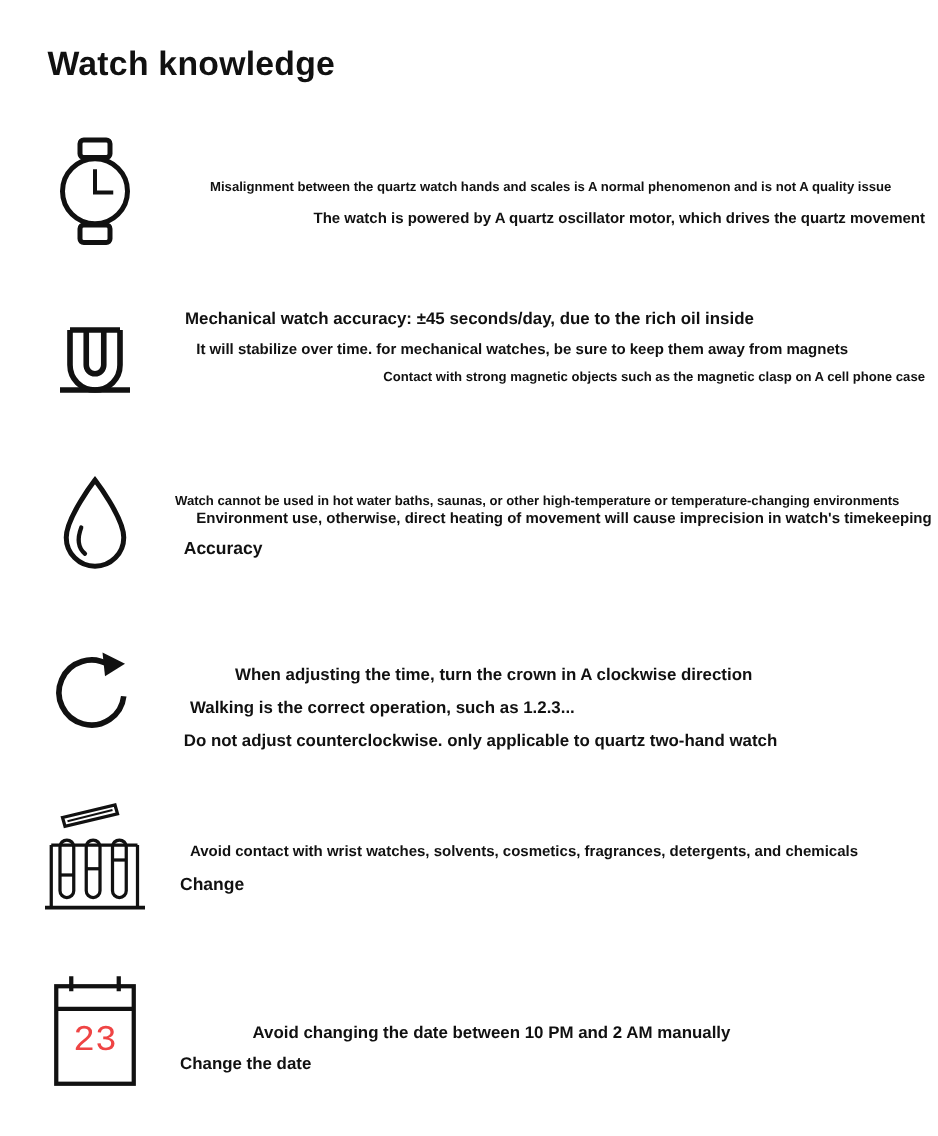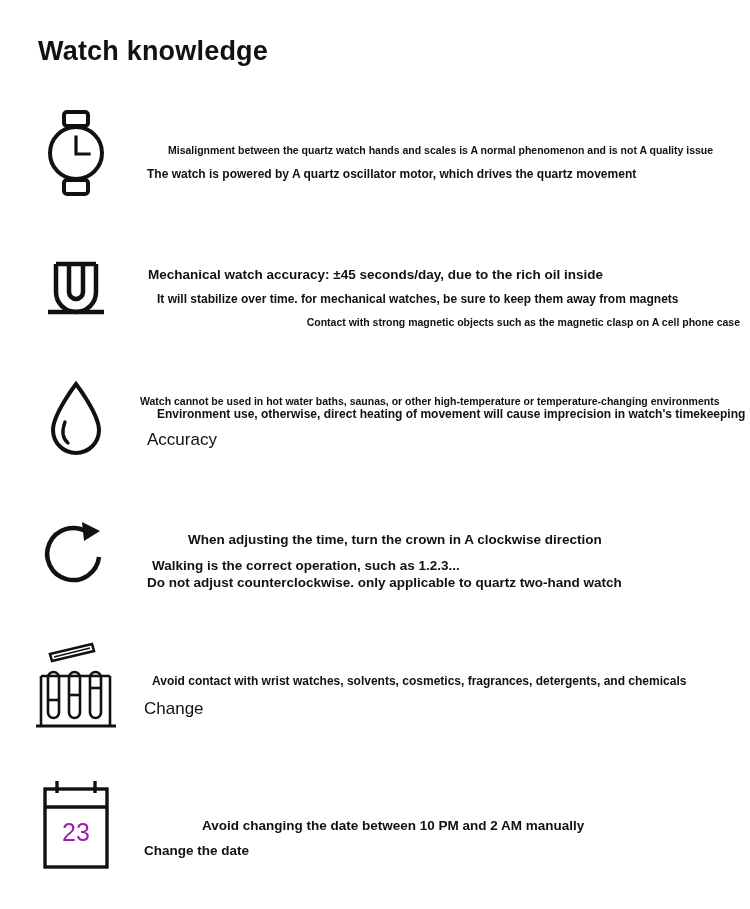--- a/index.html
+++ b/index.html
@@ -65,50 +65,50 @@
     font-size: 12px;
     font-weight: bold;
     line-height: 1.15;
   }
   .t-big {
     font-size: 13.5px;
     font-weight: bold;
     line-height: 1.15;
   }
   .t-head {
-    font-size: 17px;
-    font-weight: normal;
+    font-size: 14px;
+    font-weight: bold;
     line-height: 1.15;
   }
 
   
   #sec1 { top: 108px; height: 110px; }
   #sec1 .lines { top: 36px; }
   #sec1 .l1 { margin-left: 28px; margin-bottom: 12px; }
-  #sec1 .l2 { margin-left: 7px; }
+  #sec1 .l2 { margin-left: 7px; text-align: right; }
 
   
   #sec2 { top: 245px; height: 110px; }
-  #sec2 .lines { top: 22px; }
+  #sec2 .lines { top: 2px; }
   #sec2 .l1 { margin-left: 8px; margin-bottom: 10px; }
   #sec2 .l2 { margin-left: 17px; margin-bottom: 10px; }
   #sec2 .l3 { margin-left: 10px; text-align: right; }
 
   
   #sec3 { top: 375px; height: 110px; }
   #sec3 .lines { top: 20px; }
   #sec3 .l1 { margin-left: 0px; margin-bottom: 1px; }
   #sec3 .l2 { margin-left: 17px; margin-bottom: 8px; }
   #sec3 .l3 { margin-left: 7px; }
 
   
   #sec4 { top: 512px; height: 110px; }
   #sec4 .lines { top: 20px; }
   #sec4 .l1 { margin-left: 48px; margin-bottom: 10px; }
-  #sec4 .l2 { margin-left: 12px; margin-bottom: 2px; }
+  #sec4 .l2 { margin-left: 12px; margin-bottom: 12px; }
   #sec4 .l3 { margin-left: 7px; }
 
   
   #sec5 { top: 645px; height: 110px; }
   #sec5 .lines { top: 30px; }
   #sec5 .l1 { margin-left: 12px; margin-bottom: 10px; }
   #sec5 .l2 { margin-left: 4px; }
 
   
   #sec6 { top: 780px; height: 120px; }
@@ -121,24 +121,24 @@
     position: absolute;
     left: 0;
     top: 0;
     width: 80px;
     height: 90px;
     display: flex;
     align-items: center;
     justify-content: center;
     padding-top: 14px;
     box-sizing: border-box;
-    font-size: 25px;
+    font-size: 29px;
     font-weight: normal;
-    font-family: Liberation Sans, sans-serif;
-    color: #a21caf;
+    font-family: Liberation Mono, monospace;
+    color: #ef4444;
     pointer-events: none;
   }
 </style>
 </head>
 <body>
 
 <div class="page">
 
   <div class="page-title">Watch knowledge</div>
 

